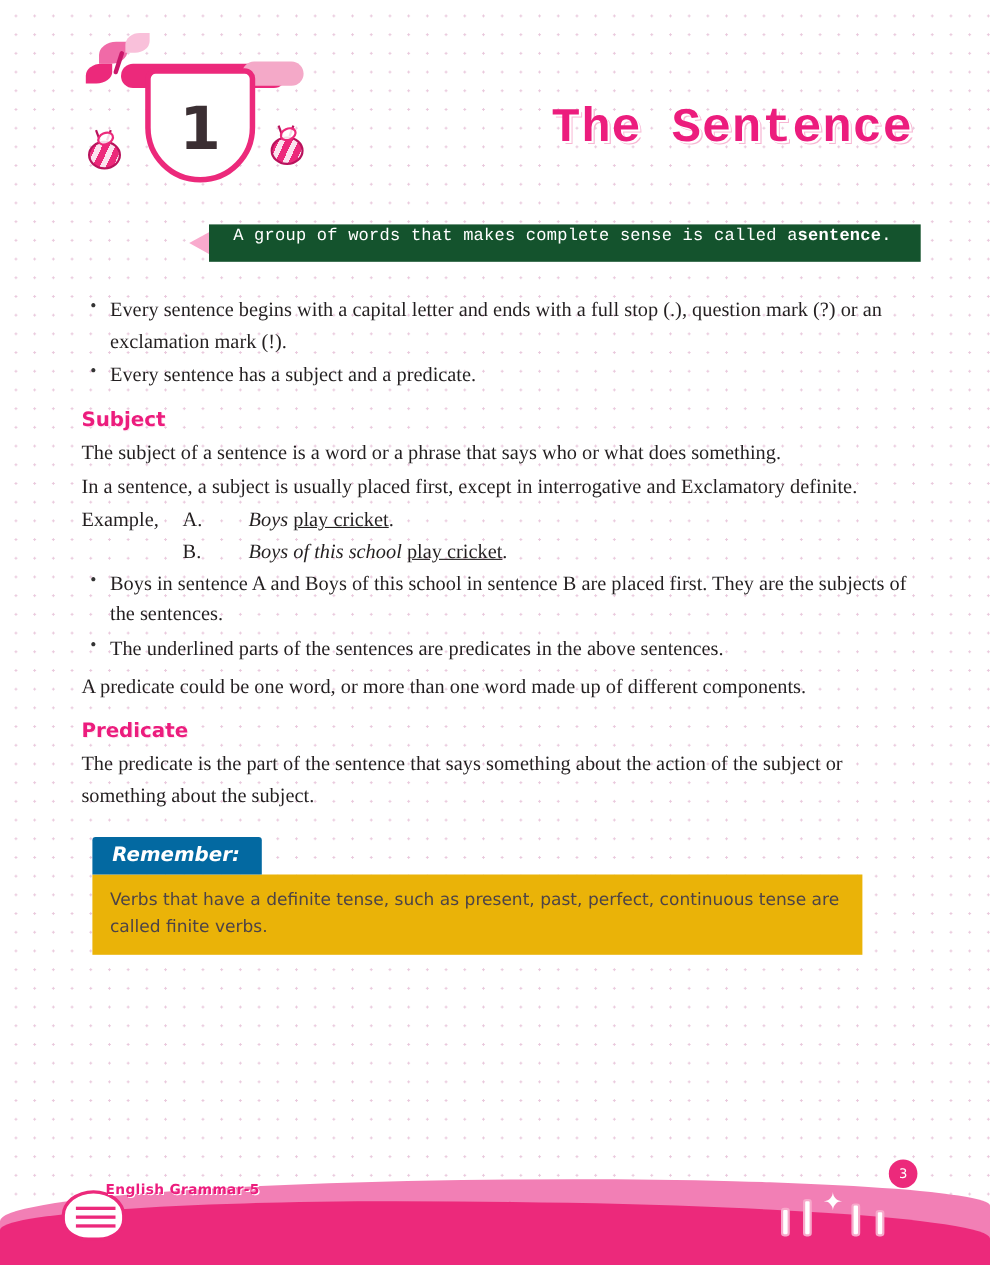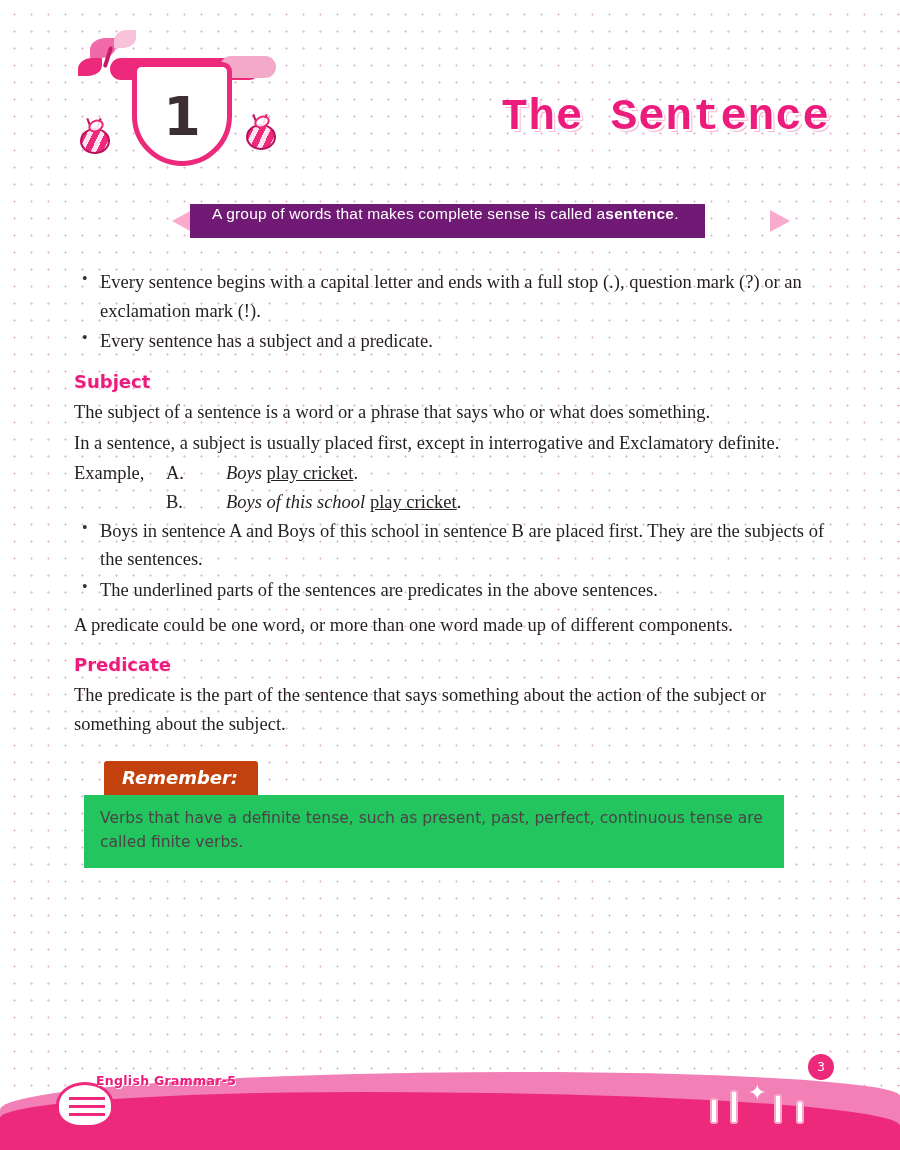--- a/index.html
+++ b/index.html
@@ -144,23 +144,23 @@
     position: relative;
     height: 46px;
     margin: 4px 0 18px 60px;
   }
   .ribbon {
     position: absolute;
     left: 68px;
     top: 0;
     height: 34px;
     padding: 0 26px 14px 22px;
-    background: #701a75;
+    background: #14532d;
     color: #ffffff;
-    font-family: Liberation Sans, sans-serif;
+    font-family: Liberation Mono, monospace;
     font-size: 15.5px;
     display: flex;
     align-items: center;
     letter-spacing: .2px;
   }
   .ribbon b { font-weight: bold; }
   .ribbon-tail-l, .ribbon-tail-r {
     position: absolute;
     top: 6px;
     width: 0; height: 0;
@@ -217,32 +217,31 @@
   .ex-label { width: 92px; }
   .ex-key { width: 60px; }
   .ital { font-style: italic; }
   .uline { text-decoration: underline; }
 
   
   .remember-wrap { margin: 22px 0 0 10px; position: relative; }
   .remember-tab {
     display: inline-block;
     position: relative;
-    background: #c2410c;
+    background: #0369a1;
     color: #ffffff;
     font-family: "DejaVu Sans", sans-serif;
     font-style: italic;
     font-weight: bold;
     font-size: 18px;
     padding: 3px 20px 4px 18px;
     border-radius: 3px 3px 0 0;
-    margin-left: 20px;
   }
   .remember-box {
-    background: #22c55e;
+    background: #eab308;
     padding: 12px 16px 14px 16px;
     font-family: "DejaVu Sans", sans-serif;
     font-size: 15.5px;
     line-height: 1.5;
     color: #4d4347;
     width: 700px;
   }
 
   
   .footer {

